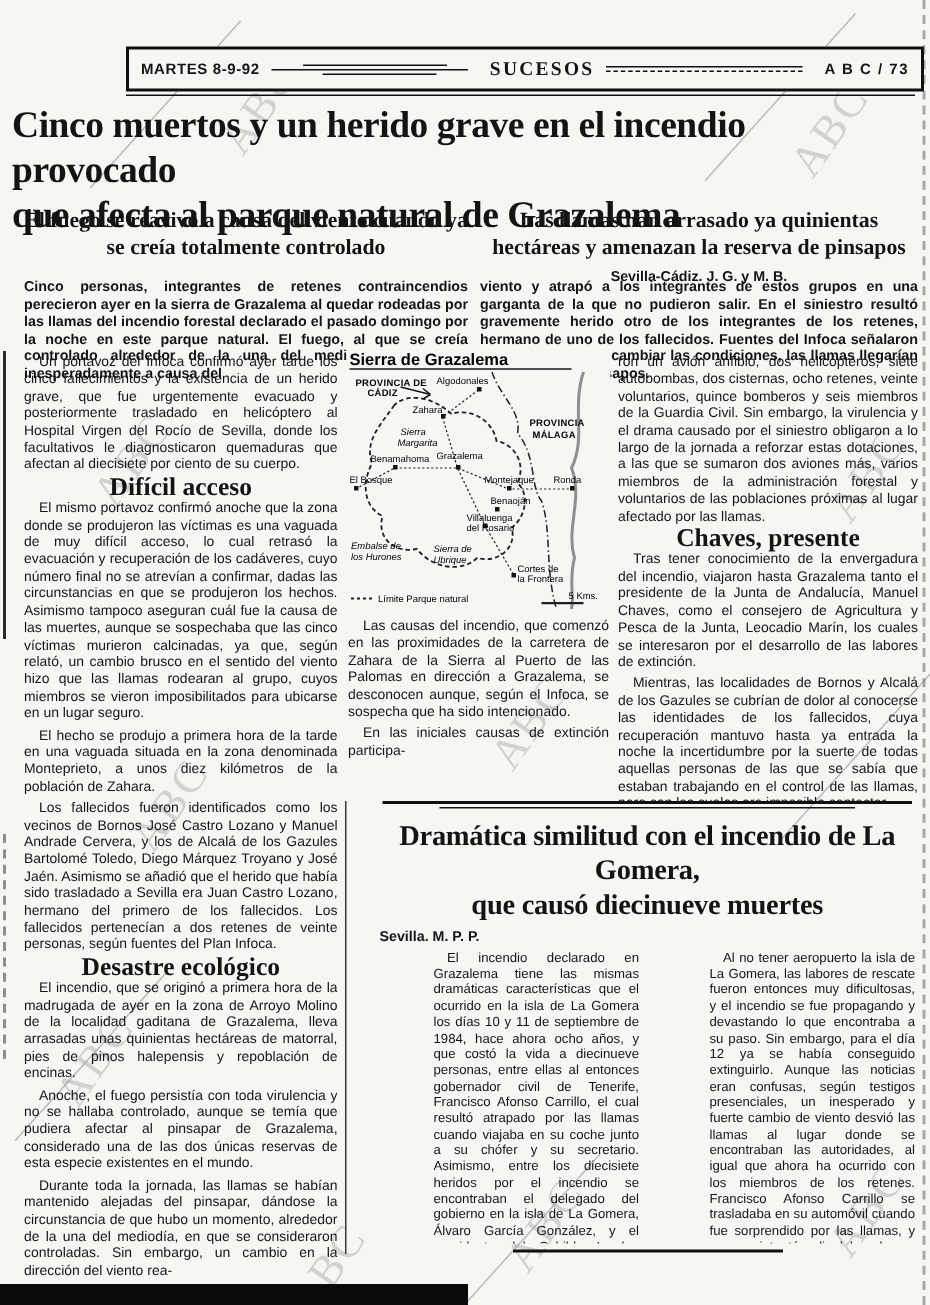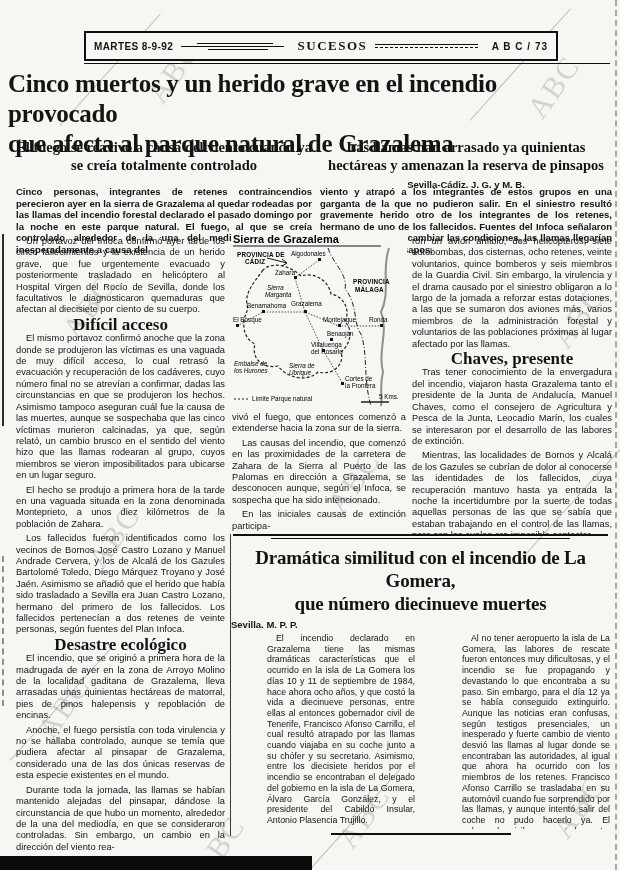--- a/index.html
+++ b/index.html
@@ -30,21 +30,21 @@
   }
   .fold-line{
     position:absolute;right:3px;top:0;height:870px;width:0;
     border-left:2px dashed #6a6a68;opacity:.55;
   }
   .edge-artifact{position:absolute;left:2px;width:2px;background:#2b2b2b;}
   .edge-artifact.dashed{background:none;border-left:2px dashed #4a4a48;opacity:.6;}
 
   
   .header-box{
-    position:absolute;left:84px;top:31px;width:474px;height:30px;
+    position:absolute;left:84px;top:31px;width:532px;height:30px;
     border:2px solid #101010;box-sizing:border-box;
     display:flex;align-items:center;padding:0 8px;gap:8px;
     background:#f7f6f2;
   }
   .header-date{font-size:10px;font-weight:bold;letter-spacing:.4px;white-space:nowrap;}
   .header-lines{flex:1;display:flex;flex-direction:column;gap:2px;}
   .hl-a{width:70%;margin-left:15%;}
   .hl-b{width:95%;}
   .hl-c{width:55%;margin-left:25%;}
   .hl-dash{width:95%;border-top-style:dashed !important;}
@@ -99,21 +99,21 @@
   .map-title{font-family:"Liberation Sans",sans-serif;font-weight:bold;font-size:11px;}
   .map-province{font-size:6.3px;font-weight:bold;letter-spacing:.2px;}
   .map-town{font-size:6.3px;}
   .map-town-it{font-size:6.3px;font-style:italic;}
   .map-legend{font-size:6.3px;}
 
   
   .box-article{
     position:absolute;top:534px;left:230px;width:382px;height:302px;
     border-left:1px solid #3a3a38;box-sizing:border-box;
-    padding:0 2px 0 0;overflow:hidden;
+    padding:0 2px 0 22px;overflow:hidden;
   }
   .box-top-rule{height:2px;background:#101010;margin:0 2px;}
   .box-top-rule2{height:1px;background:#101010;margin:2px 40px 0;}
   .box-headline{
     font-family:"Liberation Serif",serif;font-weight:bold;
     font-size:19px;line-height:23px;text-align:center;margin-top:7px;
     letter-spacing:-.2px;
   }
   .box-byline{font-size:9.5px;font-weight:bold;text-align:left;margin:4px 8px 3px 0;}
   .box-cols{display:flex;gap:11px;}
@@ -244,38 +244,37 @@
       <text class="map-town" x="114" y="156">la Frontera</text>
 
       <line x1="3" y1="167" x2="18" y2="167" stroke="#202020" stroke-width="1.2" stroke-dasharray="2,2"></line>
       <text class="map-legend" x="21" y="169">Límite Parque natural</text>
       <line x1="130" y1="170" x2="158" y2="170" stroke="#202020" stroke-width="1.5"></line>
       <text class="map-legend" x="148" y="167">5 Kms.</text>
     </svg>
   </div>
 
   <div class="body-col col-center-text">
-    <p style="text-indent:0">vivó el fuego, que entonces comenzó a extenderse hacia la zona sur de la sierra.</p>
     <p>Las causas del incendio, que comenzó en las proximidades de la carretera de Zahara de la Sierra al Puerto de las Palomas en dirección a Grazalema, se desconocen aunque, según el Infoca, se sospecha que ha sido intencionado.</p>
     <p>En las iniciales causas de extinción participa-</p>
   </div>
 
   <div class="body-col col-right">
     <p style="text-indent:0">ron un avión anfibio, dos helicópteros, siete autobombas, dos cisternas, ocho retenes, veinte voluntarios, quince bomberos y seis miembros de la Guardia Civil. Sin embargo, la virulencia y el drama causado por el siniestro obligaron a lo largo de la jornada a reforzar estas dotaciones, a las que se sumaron dos aviones más, varios miembros de la administración forestal y voluntarios de las poblaciones próximas al lugar afectado por las llamas.</p>
     <p class="subhead">Chaves, presente</p>
     <p>Tras tener conocimiento de la envergadura del incendio, viajaron hasta Grazalema tanto el presidente de la Junta de Andalucía, Manuel Chaves, como el consejero de Agricultura y Pesca de la Junta, Leocadio Marín, los cuales se interesaron por el desarrollo de las labores de extinción.</p>
     <p>Mientras, las localidades de Bornos y Alcalá de los Gazules se cubrían de dolor al conocerse las identidades de los fallecidos, cuya recuperación mantuvo hasta ya entrada la noche la incertidumbre por la suerte de todas aquellas personas de las que se sabía que estaban trabajando en el control de las llamas, pero con las cuales era imposible contactar.</p>
   </div>
 
   <div class="box-article">
     <div class="box-top-rule"></div>
     <div class="box-top-rule2"></div>
     <div class="box-headline">
       <span>Dramática similitud con el incendio de La Gomera,</span><br>
-      <span>que número diecinueve muertes</span>
+      <span>que causó diecinueve muertes</span>
     </div>
     <div class="box-byline">Sevilla. M. P. P.</div>
     <div class="box-cols">
       <div class="box-col">
         <p style="text-indent:9px">El incendio declarado en Grazalema tiene las mismas dramáticas características que el ocurrido en la isla de La Gomera los días 10 y 11 de septiembre de 1984, hace ahora ocho años, y que costó la vida a diecinueve personas, entre ellas al entonces gobernador civil de Tenerife, Francisco Afonso Carrillo, el cual resultó atrapado por las llamas cuando viajaba en su coche junto a su chófer y su secretario. Asimismo, entre los diecisiete heridos por el incendio se encontraban el delegado del gobierno en la isla de La Gomera, Álvaro García González, y el presidente del Cabildo Insular, Antonio Plasencia Trujillo.</p>
         <p>Aquel trágico incendio se inició entre las diez y las once de la noche del lunes 10 de septiembre, en el monte de La Laja, en el término municipal de San Sebastián de La Gomera. Ayudadas por el viento reinante, las llamas se extendieron hacia las proximidades del Parque Nacional de Garajonay, sin que, en principio, lo afectara.</p>
       </div>
       <div class="box-col">
         <p style="text-indent:9px">Al no tener aeropuerto la isla de La Gomera, las labores de rescate fueron entonces muy dificultosas, y el incendio se fue propagando y devastando lo que encontraba a su paso. Sin embargo, para el día 12 ya se había conseguido extinguirlo. Aunque las noticias eran confusas, según testigos presenciales, un inesperado y fuerte cambio de viento desvió las llamas al lugar donde se encontraban las autoridades, al igual que ahora ha ocurrido con los miembros de los retenes. Francisco Afonso Carrillo se trasladaba en su automóvil cuando fue sorprendido por las llamas, y aunque intentó salir del coche no pudo hacerlo ya. El gobernador civil se encontraba en La Gomera para coordinar las labores de extinción. Sólo llevaba mes y medio ocupando su cargo, en el que sustituyó a Eligio Hernández, actual fiscal general del Estado, quien entonces pasó a ser delegado del Gobierno en Canarias. Su cadáver fue identificado por un diputado regional socialista, quien lo reconoció por un anillo y el reloj de pulsera.</p>
       </div>

